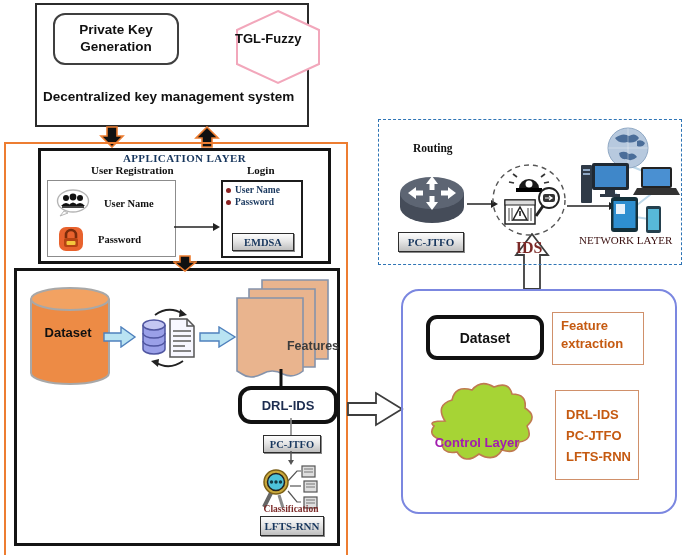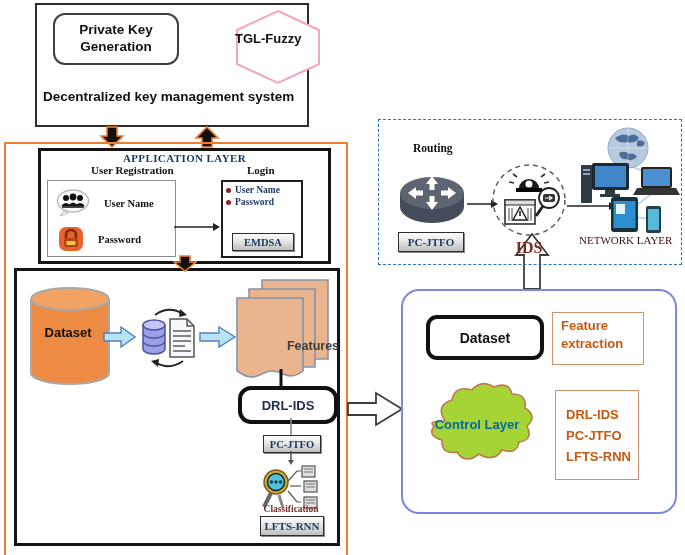--- a/index.html
+++ b/index.html
@@ -46,21 +46,21 @@
   .ids-label{left:130px;top:119px;width:40px;text-align:center;font-size:16px;font-weight:bold;
              color:#7b2927;font-family:"Liberation Serif",serif;}
   .netlayer-label{left:200px;top:114px;width:100px;text-align:left;font-size:11px;font-weight:normal;
                   color:#3a0f0f;font-family:"Liberation Serif",serif;}
   
   .ctrl-box{left:401px;top:289px;width:272px;height:221px;border:2px solid #7b87e0;border-radius:18px;}
   .ds2{left:23px;top:24px;width:110px;height:37px;border:4px solid #111;border-radius:11px;
        display:flex;align-items:center;justify-content:center;font-size:14px;font-weight:bold;}
   .featx{left:149px;top:21px;width:82px;height:47px;border:1.5px solid #d0906a;color:#c55a11;
          font-size:13px;font-weight:bold;padding:4px 0 0 8px;line-height:1.35;}
-  .cloud-label{left:24px;top:126px;width:100px;text-align:center;font-size:13px;font-weight:bold;color:#0369a1;}
+  .cloud-label{left:24px;top:144px;width:100px;text-align:center;font-size:13px;font-weight:bold;color:#a21caf;}
   .algo{left:152px;top:99px;width:84px;height:90px;border:1.5px solid #d0906a;color:#c55a11;
         font-size:13px;font-weight:bold;display:flex;flex-direction:column;justify-content:center;
         gap:6px;padding-left:10px;box-sizing:border-box;}
 </style>
 </head>
 <body>
 
 <div class="stage">
 
   <div class="abs km-box">

